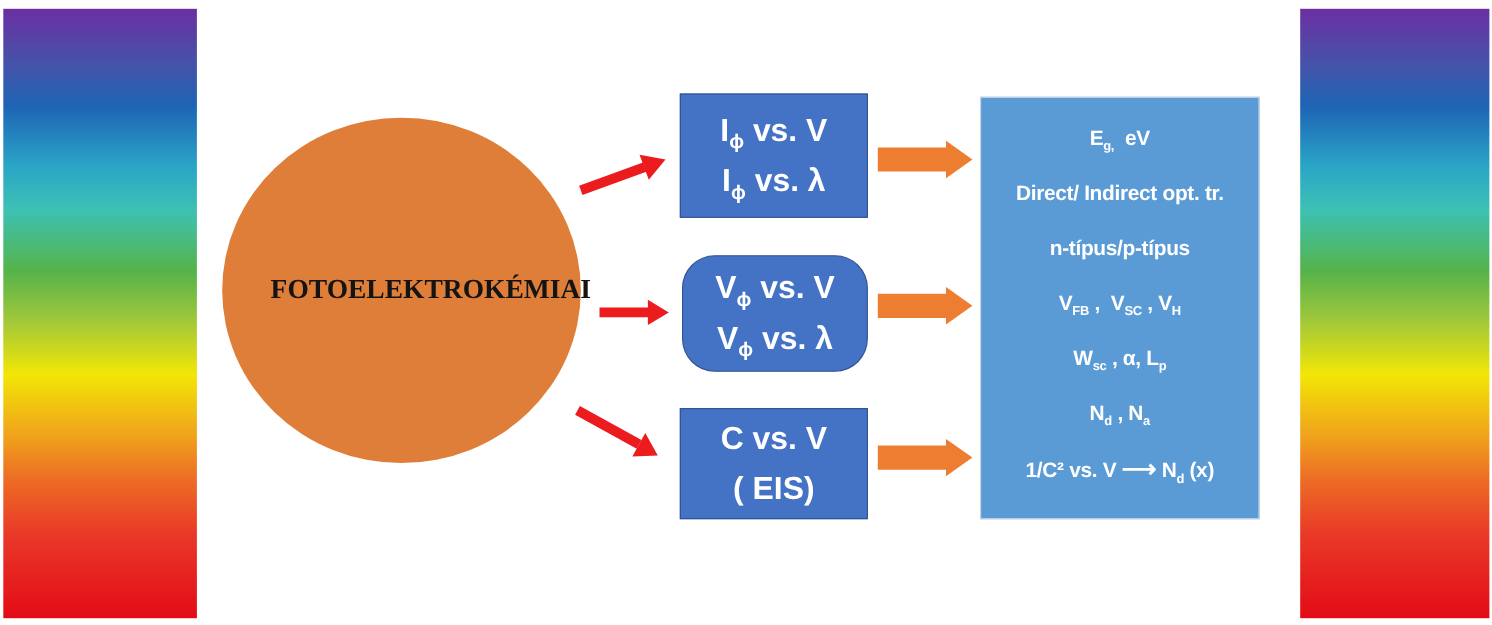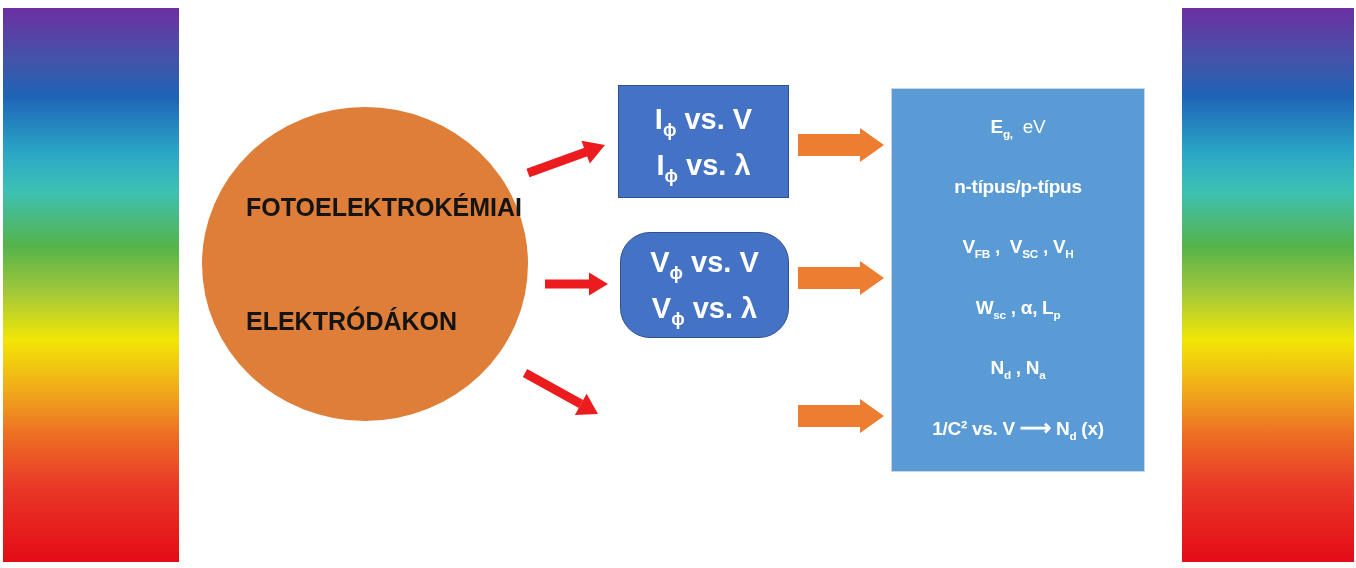--- a/index.html
+++ b/index.html
@@ -3,67 +3,71 @@
 <meta charset="utf-8">
 <style>
   html,body{margin:0;padding:0;background:#fff;}
   body{font-family:"Liberation Sans",sans-serif;}
   .canvas{position:relative;width:1356px;height:568px;background:var(--background,#fff);overflow:hidden;}
   .rainbow-bar{position:absolute;top:8px;height:554px;}
   .rainbow-bar.left{left:3px;width:176px;}
   .rainbow-bar.right{left:1182px;width:172px;}
   .circle{position:absolute;left:202px;top:107px;width:326px;height:314px;border-radius:50%;
           background:var(--circle-fill);display:flex;align-items:center;}
-  .circle-text{padding-left:44px;color:#141414;font-weight:bold;font-size:25px;line-height:38px;white-space:pre;}
+  .circle-text{padding-left:44px;color:#141414;font-weight:bold;font-size:25px;line-height:38px;white-space:pre;font-family:Liberation Serif, serif;}
   .method-box{position:absolute;background:var(--method-box-fill);border:1px solid var(--method-box-border);
           display:flex;flex-direction:column;justify-content:center;align-items:center;
           color:#fff;font-weight:bold;font-size:29px;}
   .box1{left:618px;top:85px;width:169px;height:111px;}
   .box2{left:620px;top:232px;width:167px;height:104px;border-radius:30px;}
   .box3{left:618px;top:371px;width:169px;height:99px;}
   .box-line{line-height:46px;white-space:pre;}
   .box-line sub{font-size:62%;line-height:0;}
   .result-box{position:absolute;left:891px;top:88px;width:254px;height:384px;
           background:var(--result-box-fill);border:1px solid var(--result-box-border);
           box-sizing:border-box;display:flex;flex-direction:column;justify-content:space-between;
           align-items:center;padding:26px 4px 30px 4px;color:#fff;font-weight:bold;}
   .result-line{font-size:19px;letter-spacing:-0.3px;white-space:pre;line-height:24px;}
   .result-line sub{font-size:62%;line-height:0;}
-  .result-line .light{font-weight:400;text-align:center;}
+  .result-line .light{font-weight:700;text-align:center;}
   .result-line .arrow-glyph{font-size:22px;}
   svg.arrows{position:absolute;left:0;top:0;pointer-events:none;}
 </style>
 </head>
 <body>
 
 <div class="canvas">
 
   <div class="rainbow-bar left" style="background: linear-gradient(rgb(107, 47, 162) 0%, rgb(69, 83, 169) 9%, rgb(30, 100, 181) 16%, rgb(42, 166, 198) 26%, rgb(61, 193, 180) 33%, rgb(85, 179, 74) 43%, rgb(159, 199, 59) 51%, rgb(242, 230, 6) 60%, rgb(240, 163, 28) 70%, rgb(237, 110, 36) 77%, rgb(233, 58, 40) 86%, rgb(227, 11, 22) 100%);"></div>
   <div class="rainbow-bar right" style="background: linear-gradient(rgb(107, 47, 162) 0%, rgb(69, 83, 169) 9%, rgb(30, 100, 181) 16%, rgb(42, 166, 198) 26%, rgb(61, 193, 180) 33%, rgb(85, 179, 74) 43%, rgb(159, 199, 59) 51%, rgb(242, 230, 6) 60%, rgb(240, 163, 28) 70%, rgb(237, 110, 36) 77%, rgb(233, 58, 40) 86%, rgb(227, 11, 22) 100%);"></div>
 
   <div class="circle">
     <div class="circle-text">
       <div>FOTOELEKTROKÉMIAI</div>
-      <div>ELEKTRÓDÁKON</div>
     </div>
   </div>
 
   <div class="method-box box1">
     <div class="box-line"><span>I</span><sub>ϕ</sub><span> vs. V</span></div>
     <div class="box-line"><span>I</span><sub>ϕ</sub><span> vs. λ</span></div>
   </div>
 
   <div class="method-box box2">
     <div class="box-line"><span>V</span><sub>ϕ</sub><span> vs. V</span></div>
     <div class="box-line"><span>V</span><sub>ϕ</sub><span> vs. λ</span></div>
   </div>
 
+  <div class="method-box box3">
+    <div class="box-line"><span>C vs. V</span></div>
+    <div class="box-line"><span>( EIS)</span></div>
+  </div>
 
   <div class="result-box">
     <div class="result-line"><span>E</span><sub>g,</sub><span>  </span><span class="light">eV</span></div>
+    <div class="result-line"><span>Direct/ Indirect opt. tr.</span></div>
     <div class="result-line"><span>n-típus/p-típus</span></div>
     <div class="result-line"><span>V</span><sub>FB</sub><span> ,  V</span><sub>SC</sub><span> , V</span><sub>H</sub></div>
     <div class="result-line"><span>W</span><sub>sc</sub><span> , α, L</span><sub>p</sub></div>
     <div class="result-line"><span>N</span><sub>d</sub><span> , N</span><sub>a</sub></div>
     <div class="result-line"><span>1/C² vs. V </span><span class="arrow-glyph">⟶</span><span> N</span><sub>d</sub><span> (x)</span></div>
   </div>
 
   <svg class="arrows" width="1356" height="568">
 
     <g>

